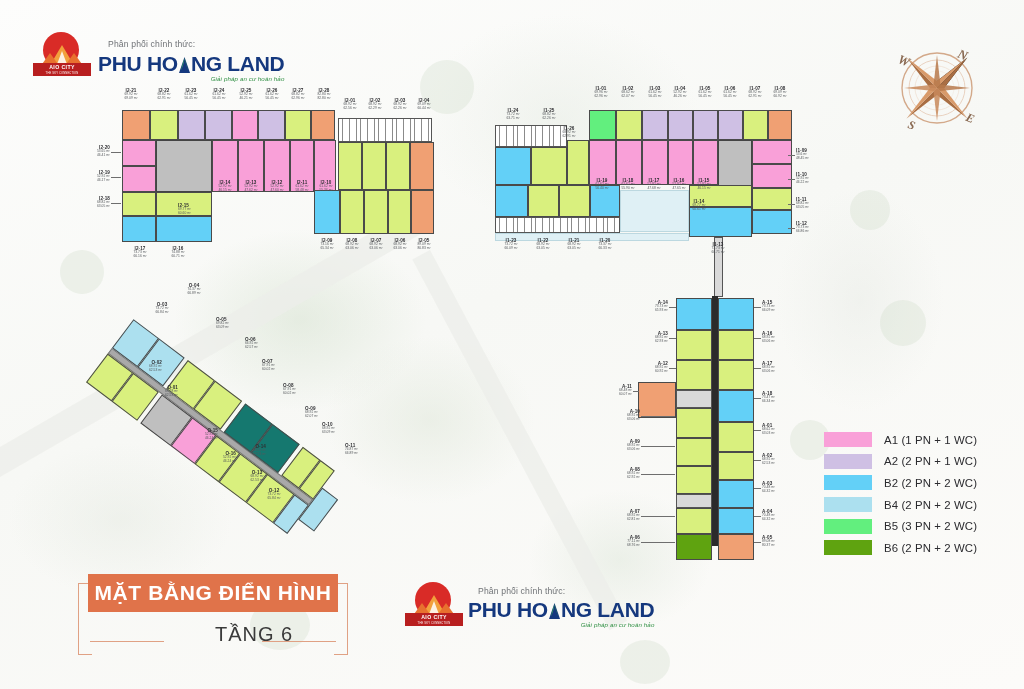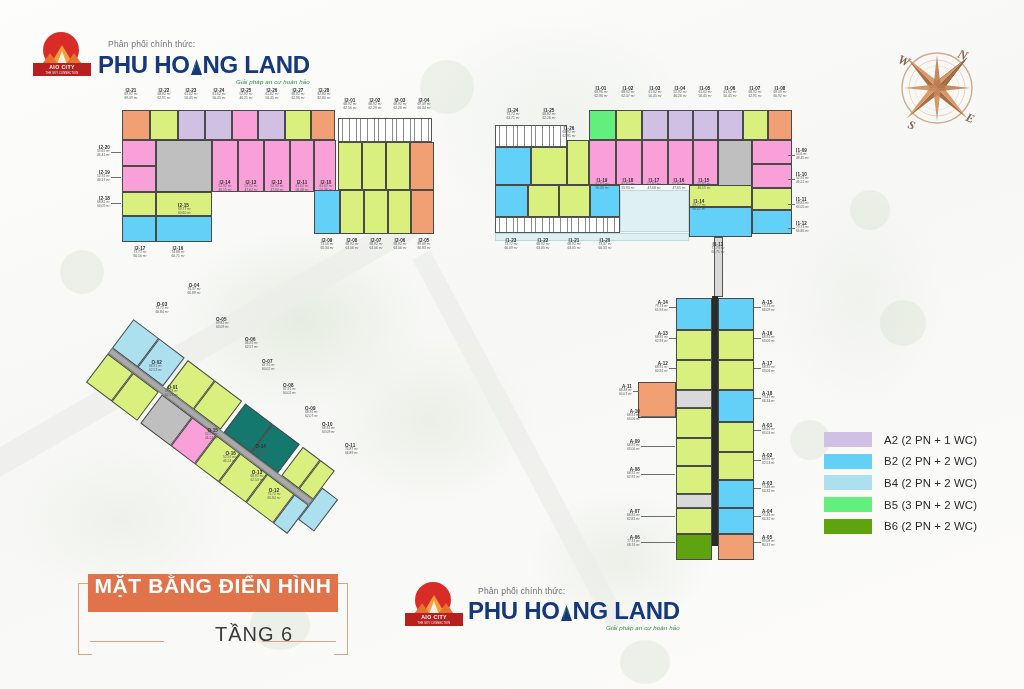--- a/index.html
+++ b/index.html
@@ -43,21 +43,21 @@
     background:#b81f1f; color:#fff; font-size:5.2px; letter-spacing:.4px;
     text-align:center; line-height:1.5; padding:1px 0 0;
     font-weight:bold;
   }
   .aio-sub { font-size:2.6px; font-weight:normal; letter-spacing:.2px; display:block;}
 
   .dist-label {
     position:absolute; font-size:8.6px; color:#6f7276; letter-spacing:.15px;
   }
   .phl-wrap { position:absolute; }
-  .phl-main { font-size:24px; font-weight:bold; color:#15387e; letter-spacing:-.3px;
+  .phl-main { font-size:21px; font-weight:bold; color:#15387e; letter-spacing:-.3px;
               white-space:nowrap; line-height:1; }
   .phl-tag { font-size:6.2px; color:#2f8f43; font-style:italic; letter-spacing:.1px;
              text-align:right; margin-top:1px; }
 
   
   .compass { position:absolute; }
   .compass-letter { position:absolute; font-family:"Liberation Serif", serif;
                     font-style:italic; font-weight:bold; color:#8a6a52; }
 
   
@@ -77,21 +77,21 @@
   .lead { position:absolute; background:#6e6e6e; }
 
   
   .legend { position:absolute; }
   .legend-row { display:flex; align-items:center; height:21.6px; }
   .legend-sw { width:48px; height:15px; flex:0 0 48px; }
   .legend-txt { font-size:11.4px; color:#2b2b2f; margin-left:12px; letter-spacing:.1px; }
 
   
   .title-bar { position:absolute; background:#e0734a; display:flex;
-               align-items:flex-start; justify-content:center; }
+               align-items:center; justify-content:center; }
   .title-bar span { color:#fff; font-size:21px; font-weight:bold; letter-spacing:.6px; }
   .title-sub { position:absolute; font-size:20px; color:#3a3a3a; letter-spacing:1px; }
   .bracket { position:absolute; border:1.4px solid #e0a184; }
   .bracket.bl { border-right:none; }
   .bracket.br { border-left:none; }
   .brk-line { position:absolute; height:1.4px; background:#e0a184; }
 </style>
 </head>
 <body>
 
@@ -787,20 +787,24 @@
     </div>
     <div class="ulab ctr" style="left:255px; top:488px; width:38px;">
       <span class="code">O-12</span>
       <span class="m2">73.72 m²</span>
       <span class="m2">65.84 m²</span>
     </div>
   </div>
 
   <div class="legend" style="left:824px; top:429px;">
     <div class="legend-row">
+      <div class="legend-sw" style="background:#f9a0d8;"></div>
+      <div class="legend-txt">A1 (1 PN + 1 WC)</div>
+    </div>
+    <div class="legend-row">
       <div class="legend-sw" style="background:#cfc0e4;"></div>
       <div class="legend-txt">A2 (2 PN + 1 WC)</div>
     </div>
     <div class="legend-row">
       <div class="legend-sw" style="background:#63d0f7;"></div>
       <div class="legend-txt">B2 (2 PN + 2 WC)</div>
     </div>
     <div class="legend-row">
       <div class="legend-sw" style="background:#ace0ef;"></div>
       <div class="legend-txt">B4 (2 PN + 2 WC)</div>

